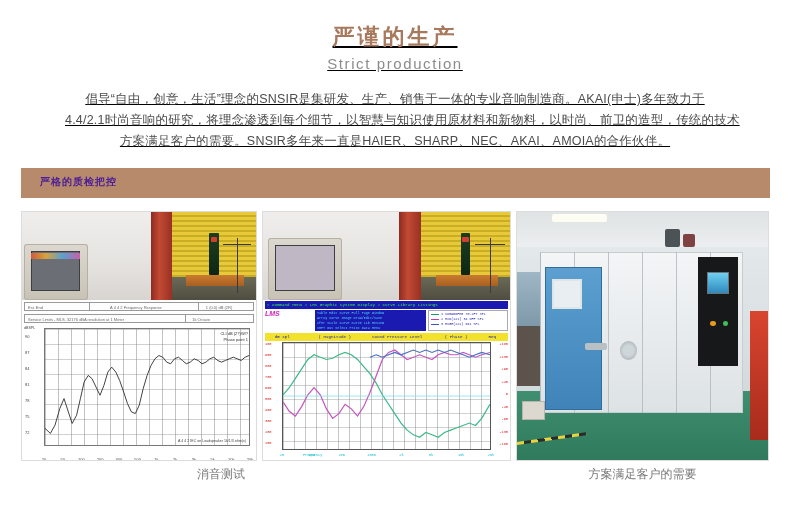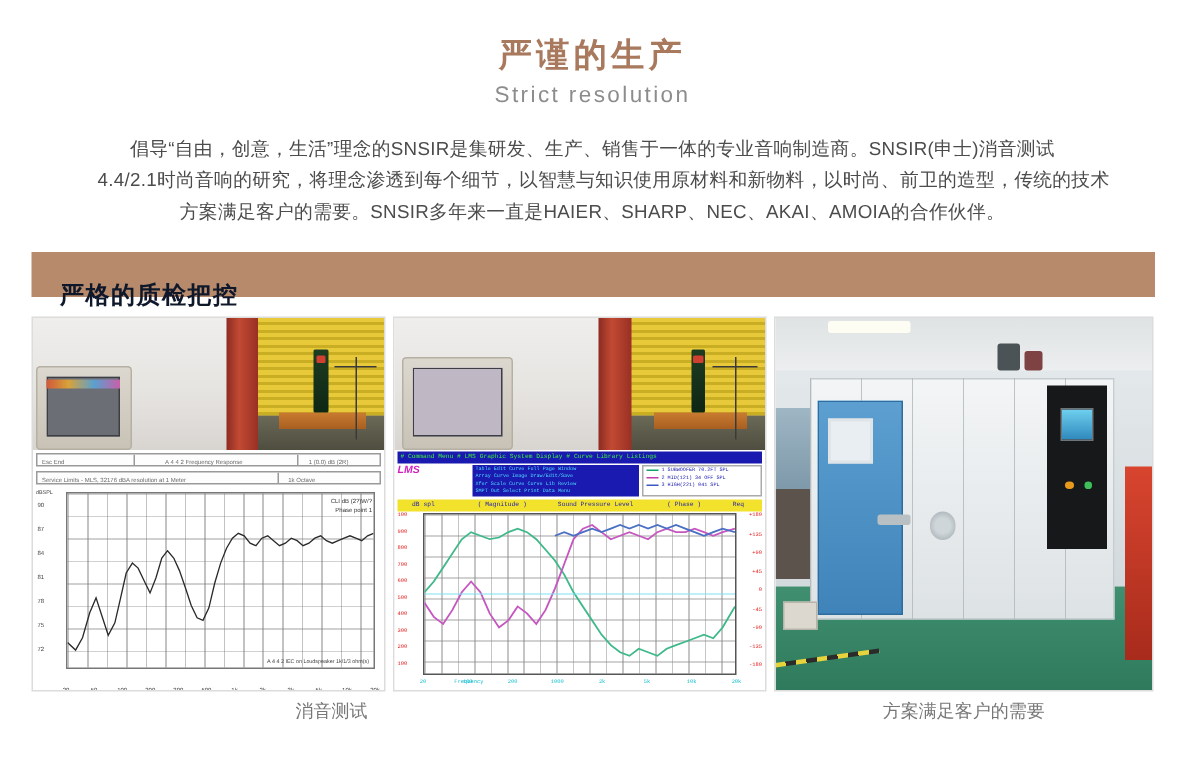--- a/index.html
+++ b/index.html
@@ -3,21 +3,21 @@
 <meta charset="utf-8">
 <style>
   html,body{margin:0;padding:0;}
   body{
     width:790px;height:513px;
     background:#ffffff;
     font-family:"Liberation Sans","DejaVu Sans",sans-serif;
     overflow:hidden;
     position:relative;
   }
-  .page{position:relative;width:790px;height:513px;}
+  .page{position:relative;width:790px;height:513px;text-decoration:underline;}
 
   
   .hdr{padding-top:24px;text-align:center;}
   .hdr-cn{
     font-size:22px;font-weight:bold;color:#a8795d;letter-spacing:3px;
     line-height:26px;
   }
   .hdr-en{
     font-size:15px;color:#8c8c8c;letter-spacing:1.6px;
     line-height:22px;margin-top:3px;font-weight:normal;
@@ -34,22 +34,22 @@
     letter-spacing:0.2px;
   }
   .para p{margin:0;white-space:nowrap;}
 
   
   .banner{
     position:absolute;left:21px;top:168px;width:749px;height:30px;
     background:#b68a6b;
   }
   .banner-label{
-    position:absolute;left:19px;top:19px;
-    color:#0f172a;font-size:16px;font-weight:bold;letter-spacing:1px;
+    position:absolute;left:19px;top:7px;
+    color:#4c1d95;font-size:10px;font-weight:bold;letter-spacing:1px;
   }
 
   
   .gallery{position:absolute;left:21px;top:211px;width:749px;height:250px;}
   .shot{position:absolute;top:0;height:250px;overflow:hidden;border:1px solid #dcdcdc;box-sizing:border-box;background:#fff;}
   #shot1{left:0;width:236px;}
   #shot2{left:241px;width:249px;}
   #shot3{left:495px;width:253px;}
 
   
@@ -273,25 +273,25 @@
   #cap1{left:140px;width:120px;}
   #cap2{left:495px;width:253px;}
 </style>
 </head>
 <body>
 
 <div class="page">
 
   <div class="hdr">
     <div class="hdr-cn">严谨的生产</div>
-    <div class="hdr-en">Strict resolution</div>
+    <div class="hdr-en">Strict production</div>
   </div>
 
   <div class="para">
-    <p>倡导“自由，创意，生活”理念的SNSIR是集研发、生产、销售于一体的专业音响制造商。SNSIR(申士)消音测试</p>
+    <p>倡导“自由，创意，生活”理念的SNSIR是集研发、生产、销售于一体的专业音响制造商。AKAI(申士)多年致力于</p>
     <p>4.4/2.1时尚音响的研究，将理念渗透到每个细节，以智慧与知识使用原材料和新物料，以时尚、前卫的造型，传统的技术</p>
     <p>方案满足客户的需要。SNSIR多年来一直是HAIER、SHARP、NEC、AKAI、AMOIA的合作伙伴。</p>
   </div>
 
   <div class="banner">
     <div class="banner-label">严格的质检把控</div>
   </div>
 
   <div class="gallery">
 

